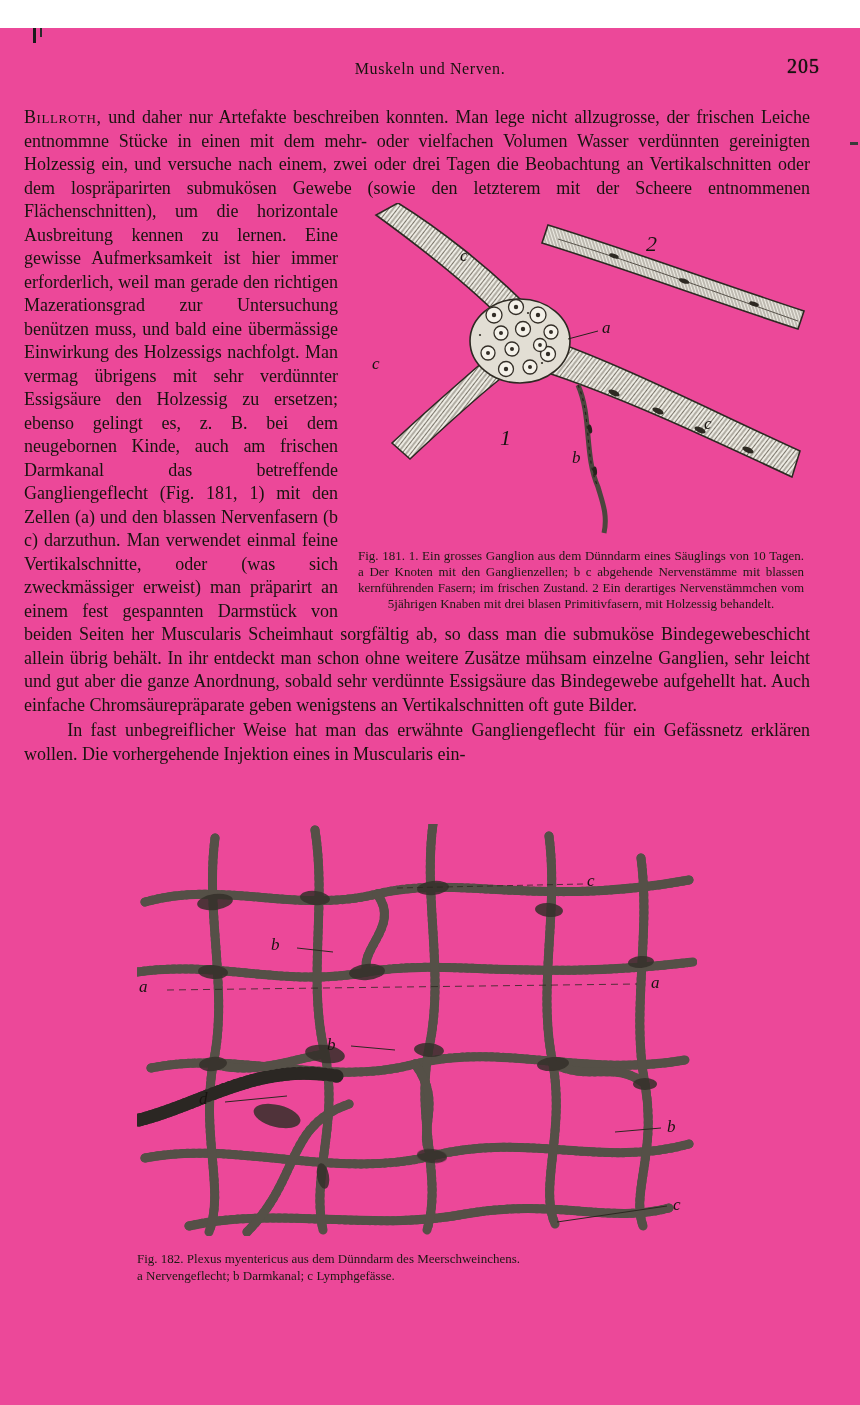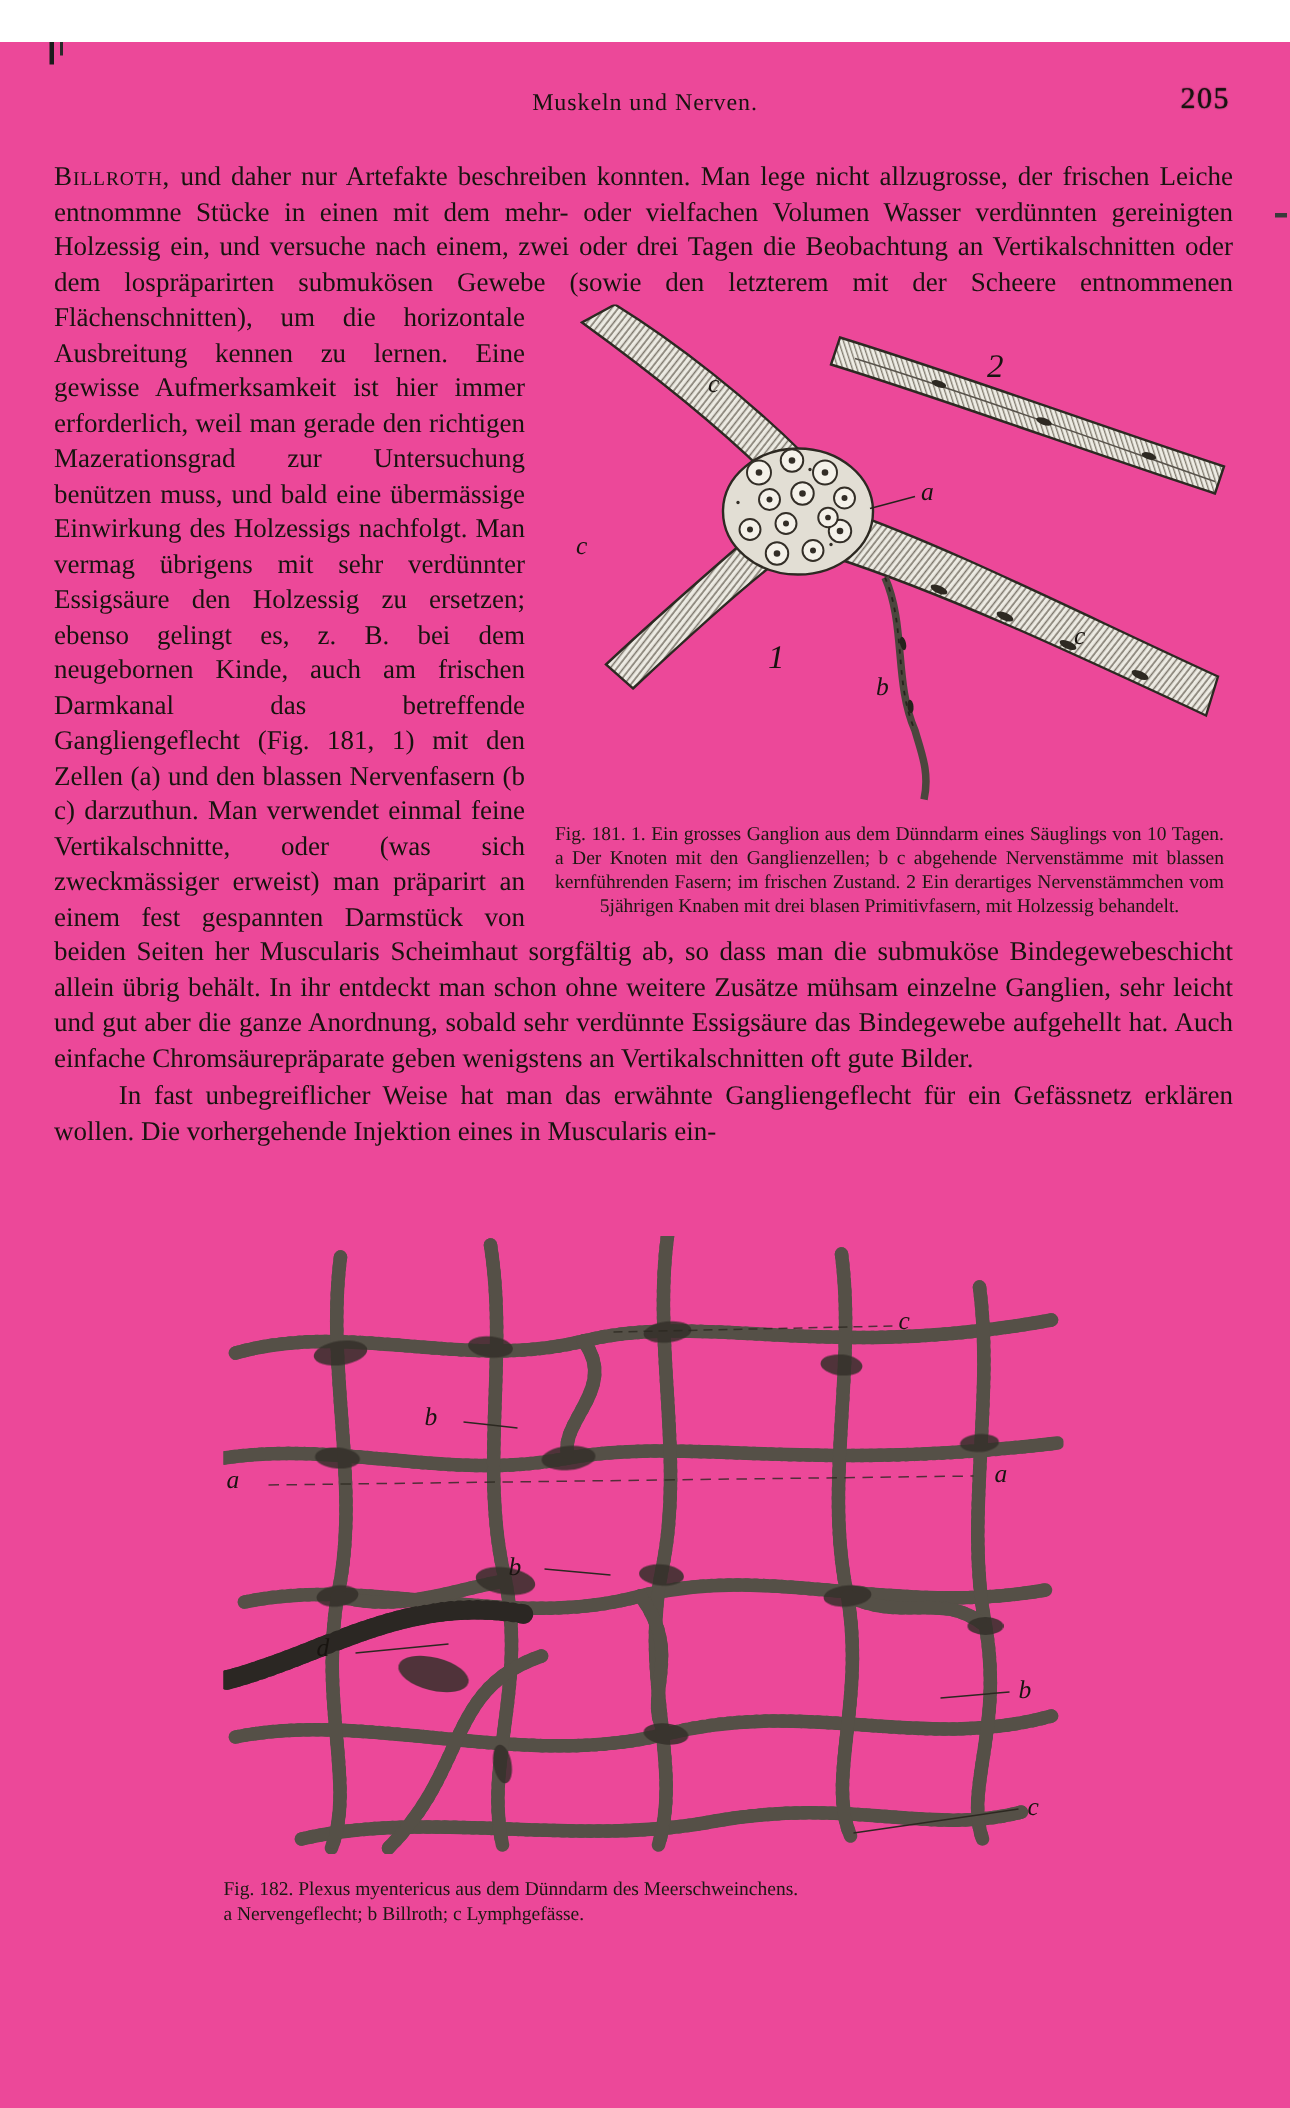--- a/index.html
+++ b/index.html
@@ -13,21 +13,21 @@
   
   .tick-tl { position:absolute; left:33px; top:0; width:3px; height:15px; background:#1b1b1b; }
   .tick-tl2 { position:absolute; left:40px; top:0; width:2px; height:9px; background:#2a2a2a; }
   .tick-r { position:absolute; right:2px; top:114px; width:8px; height:3px; background:#3a3a3a; }
   .bottom-bar { position:absolute; left:28px; right:13px; bottom:2px; height:11px; background:#070707; transform:rotate(-0.12deg); }
 
   .header-line { position:absolute; top:32px; left:0; width:100%; text-align:center; font-size:16px; letter-spacing:.6px; }
   .page-num { position:absolute; top:27px; right:40px; font-size:20px; font-weight:normal; letter-spacing:1px; text-shadow:0 0 1px #000; }
 
   .content {
-    position:absolute; top:78px; left:36px; width:786px;
+    position:absolute; top:78px; left:24px; width:786px;
     font-size:18px; line-height:23.5px; text-align:justify;
     hyphens:auto; -webkit-hyphens:auto;
   }
   .para { margin:0; }
   .sc { font-variant:small-caps; letter-spacing:.6px; }
   .p2 { clear:both; text-indent:2.4em; margin-top:2px; }
 
   
   .fig181 { float:right; width:458px; margin:3px 0 6px 14px; display:block; }
   .fig181-draw { position:relative; display:block; width:458px; height:335px; }
@@ -220,20 +220,20 @@
         <i class="fig-label" style="left:134px;top:112px">b</i>
         <i class="fig-label" style="left:2px;top:154px">a</i>
         <i class="fig-label" style="left:514px;top:150px">a</i>
         <i class="fig-label" style="left:190px;top:212px">b</i>
         <i class="fig-label" style="left:62px;top:266px">d</i>
         <i class="fig-label" style="left:530px;top:294px">b</i>
         <i class="fig-label" style="left:536px;top:372px">c</i>
       </div>
       <div class="fig182-cap">
         <div>Fig. 182. Plexus myentericus aus dem Dünndarm des Meerschweinchens.</div>
-        <div>a Nervengeflecht; b Billroth; c Lymphgefässe.</div>
+        <div>a Nervengeflecht; b Darmkanal; c Lymphgefässe.</div>
       </div>
     </div>
 
   </div>
 
   <div class="bottom-bar"></div>
 </div>
 
 </body></html>

